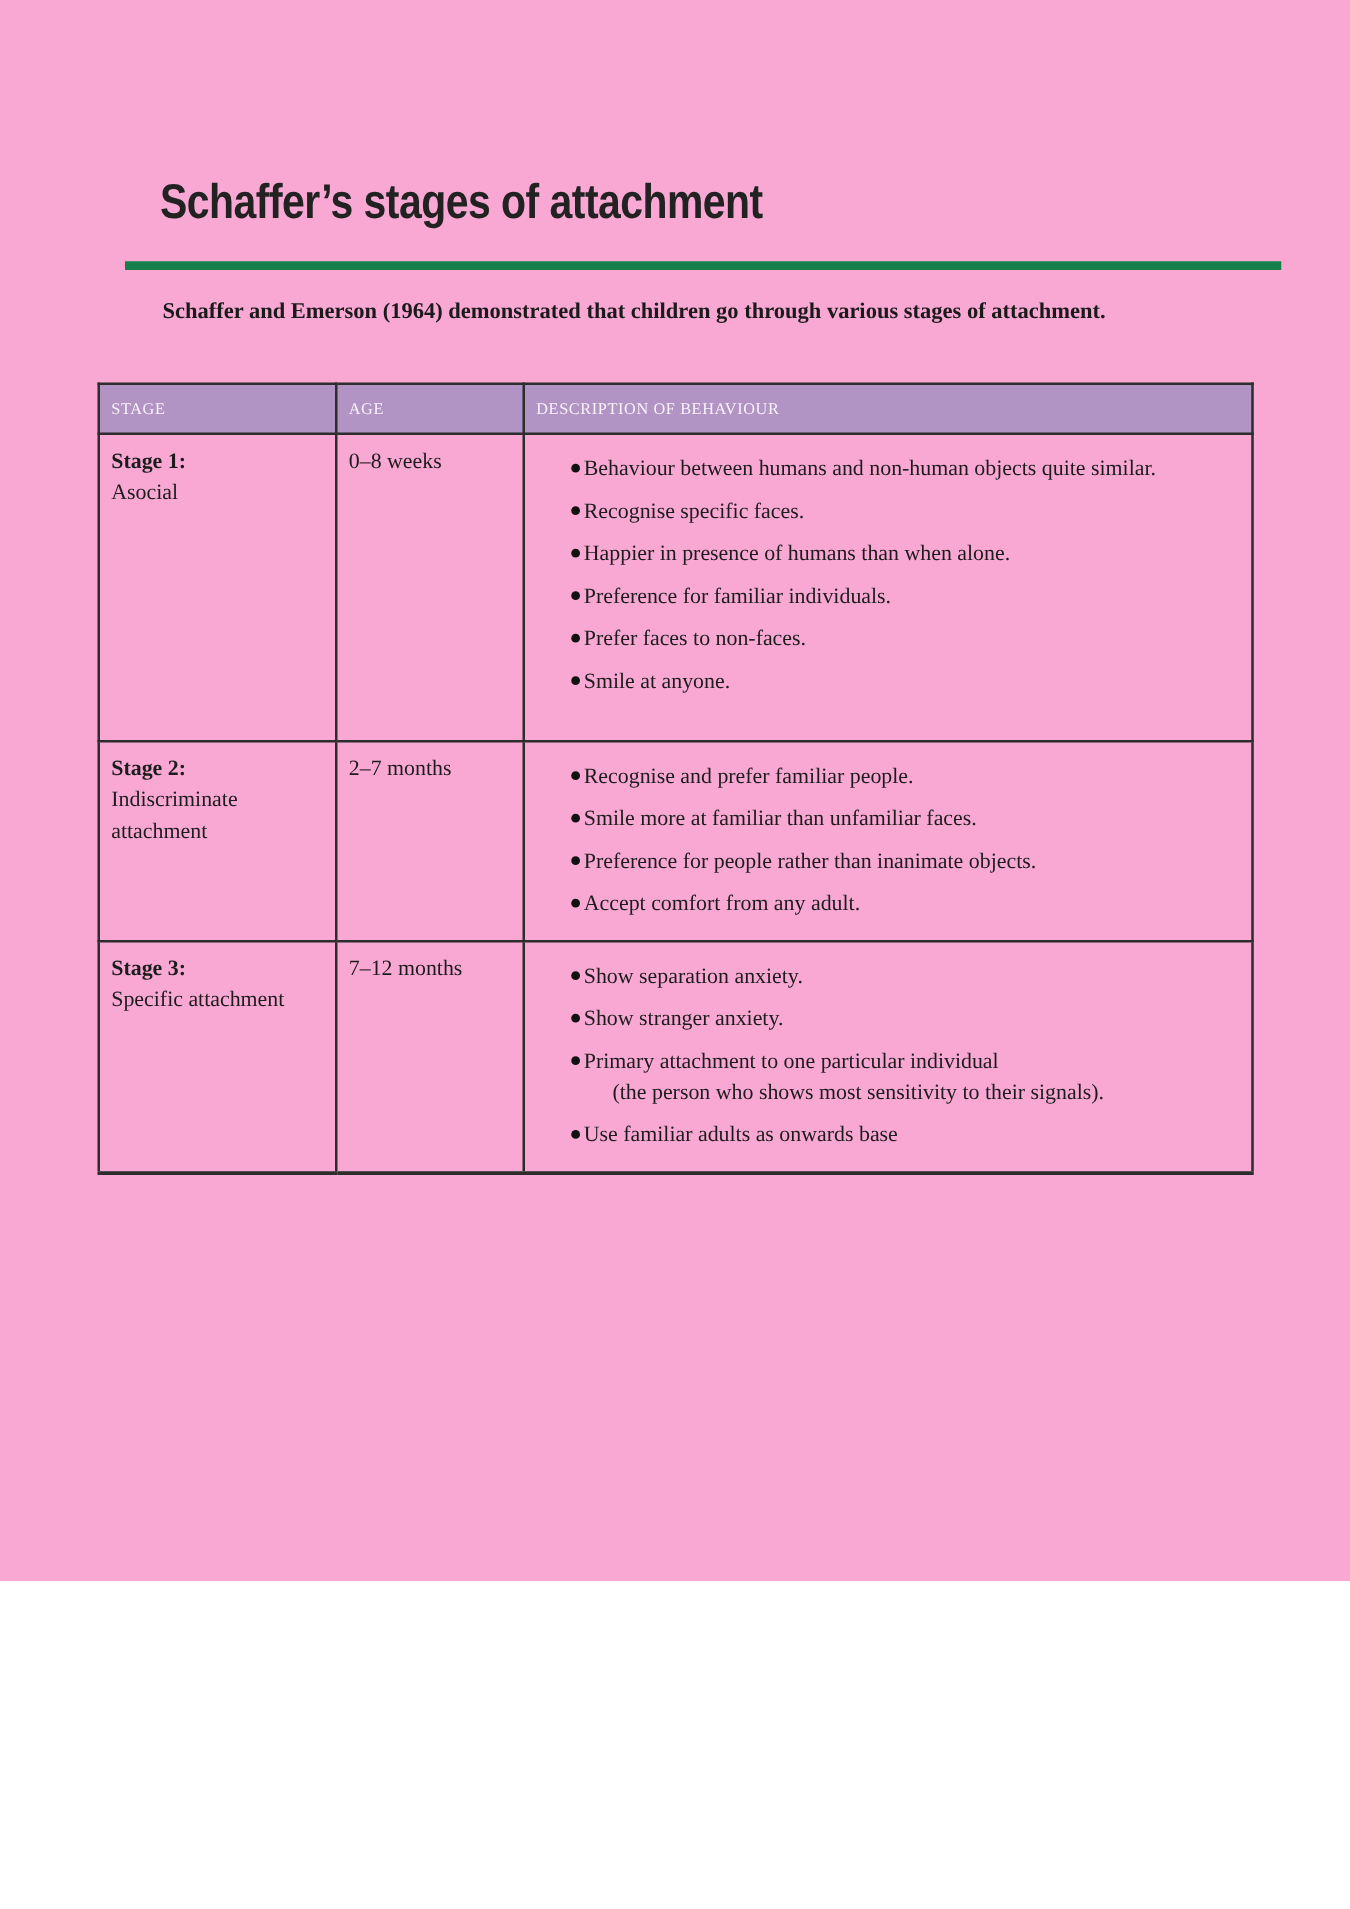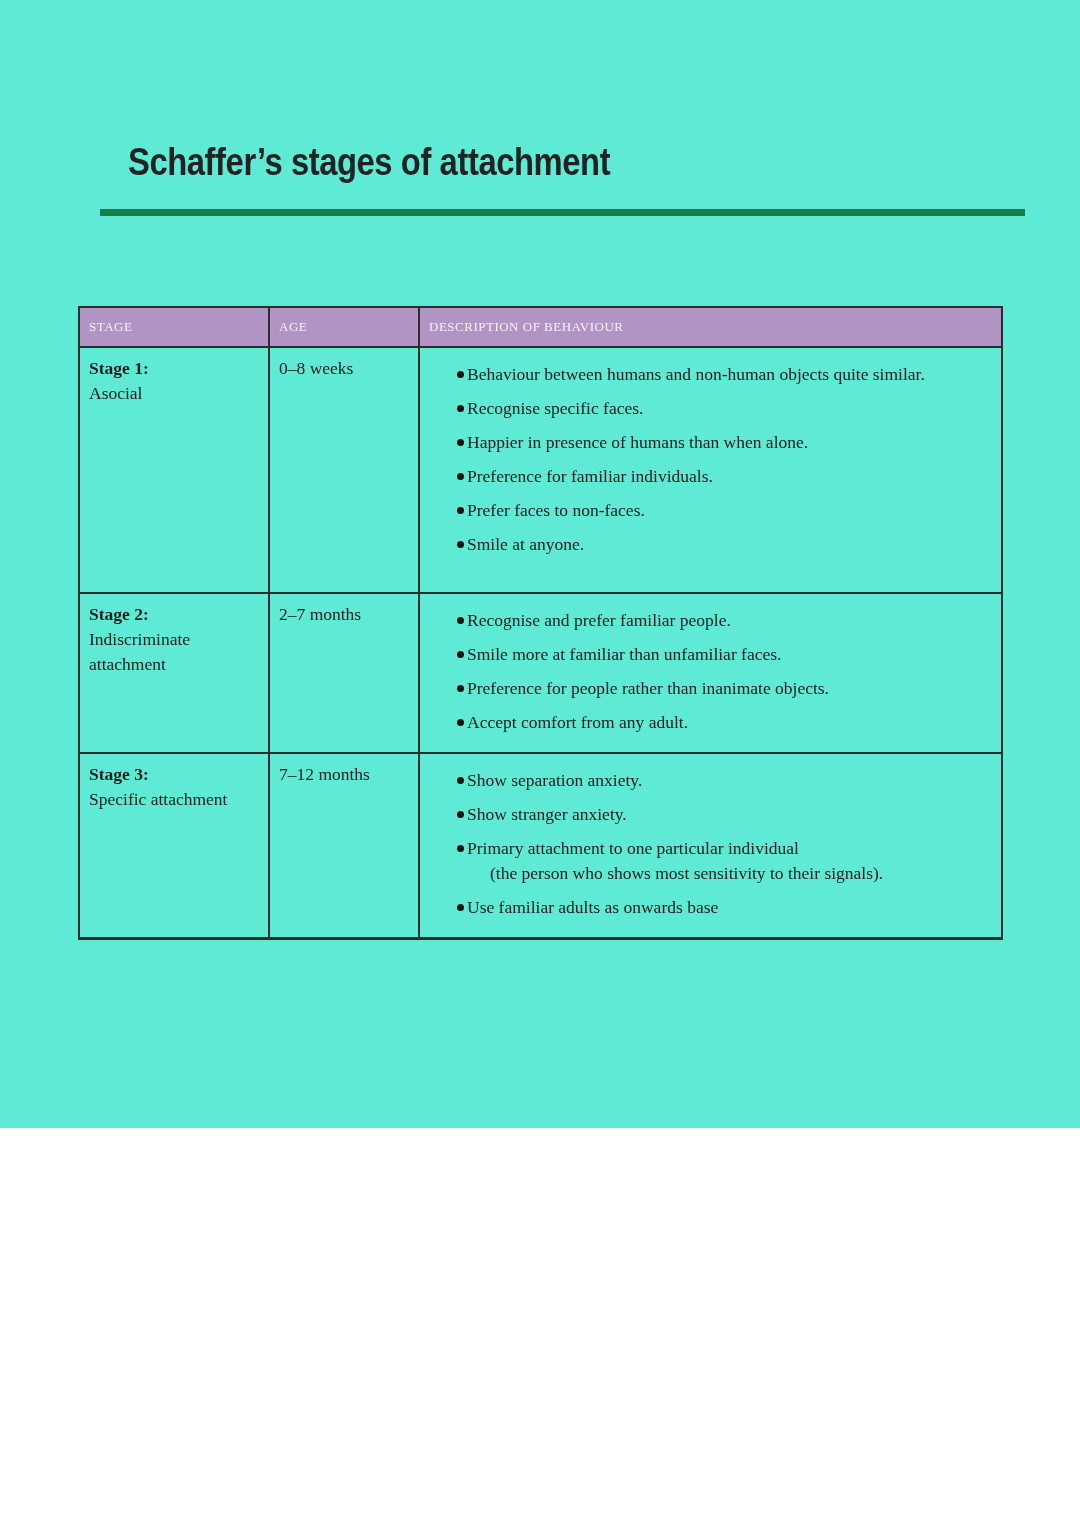--- a/index.html
+++ b/index.html
@@ -3,22 +3,22 @@
 <meta charset="utf-8">
 <style>
   * { margin: 0; padding: 0; box-sizing: border-box; }
   html, body {
     background: #ffffff;
     font-family: "Liberation Serif", "DejaVu Serif", serif;
   }
   .page {
     position: relative;
     width: 1080px;
-    height: 1128px;
-    background: #5eead4;
+    height: 1265px;
+    background: #f9a8d4;
     overflow: hidden;
   }
   .doc-title {
     position: absolute;
     left: 128px;
     top: 140px;
     font-family: "Liberation Sans", "DejaVu Sans", sans-serif;
     font-size: 39px;
     font-weight: 600;
     color: #222222;
@@ -103,20 +103,21 @@
 </style>
 </head>
 <body>
 
 <div class="page">
 
   <h1 class="doc-title">Schaffer’s stages of attachment</h1>
 
   <div class="green-rule" style="background: rgb(22, 128, 76);"></div>
 
+  <p class="intro">Schaffer and Emerson (1964) demonstrated that children go through various stages of attachment.</p>
 
   <table class="stages">
     <colgroup>
       <col class="c-stage">
       <col class="c-age">
       <col class="c-desc">
     </colgroup>
     <thead>
         <tr>
           <th style="background: rgb(177, 147, 196);">STAGE</th>

